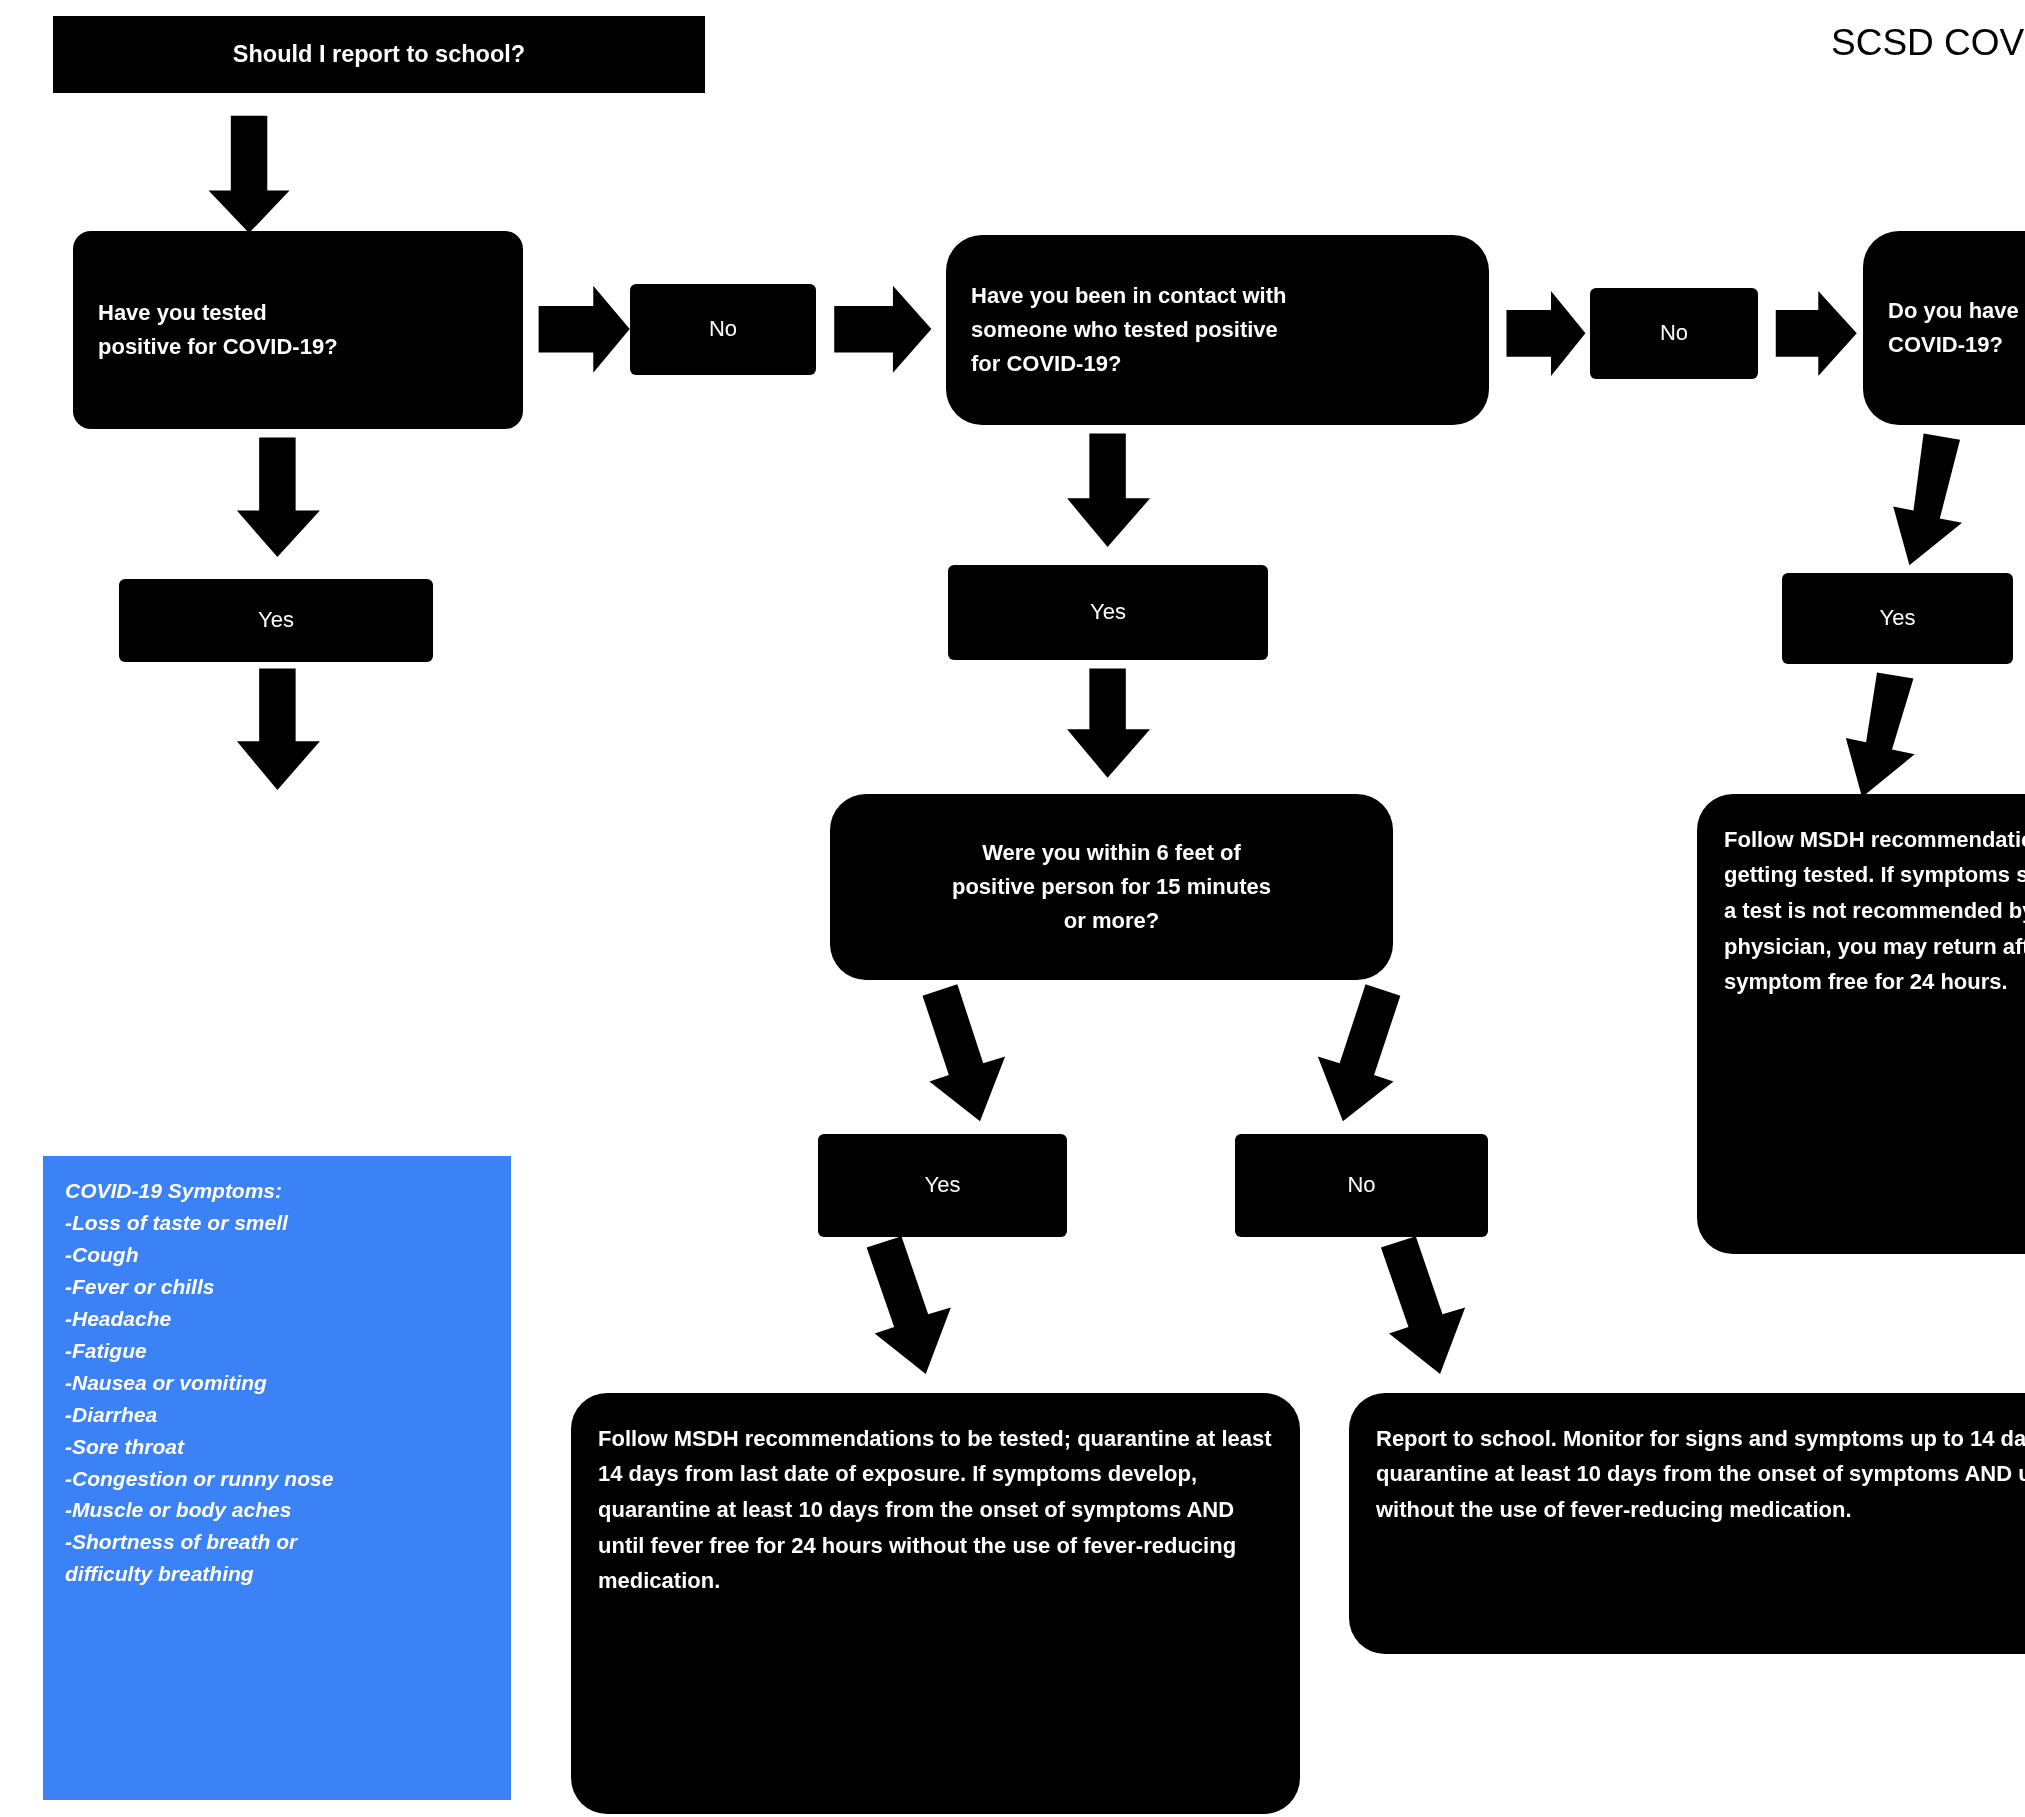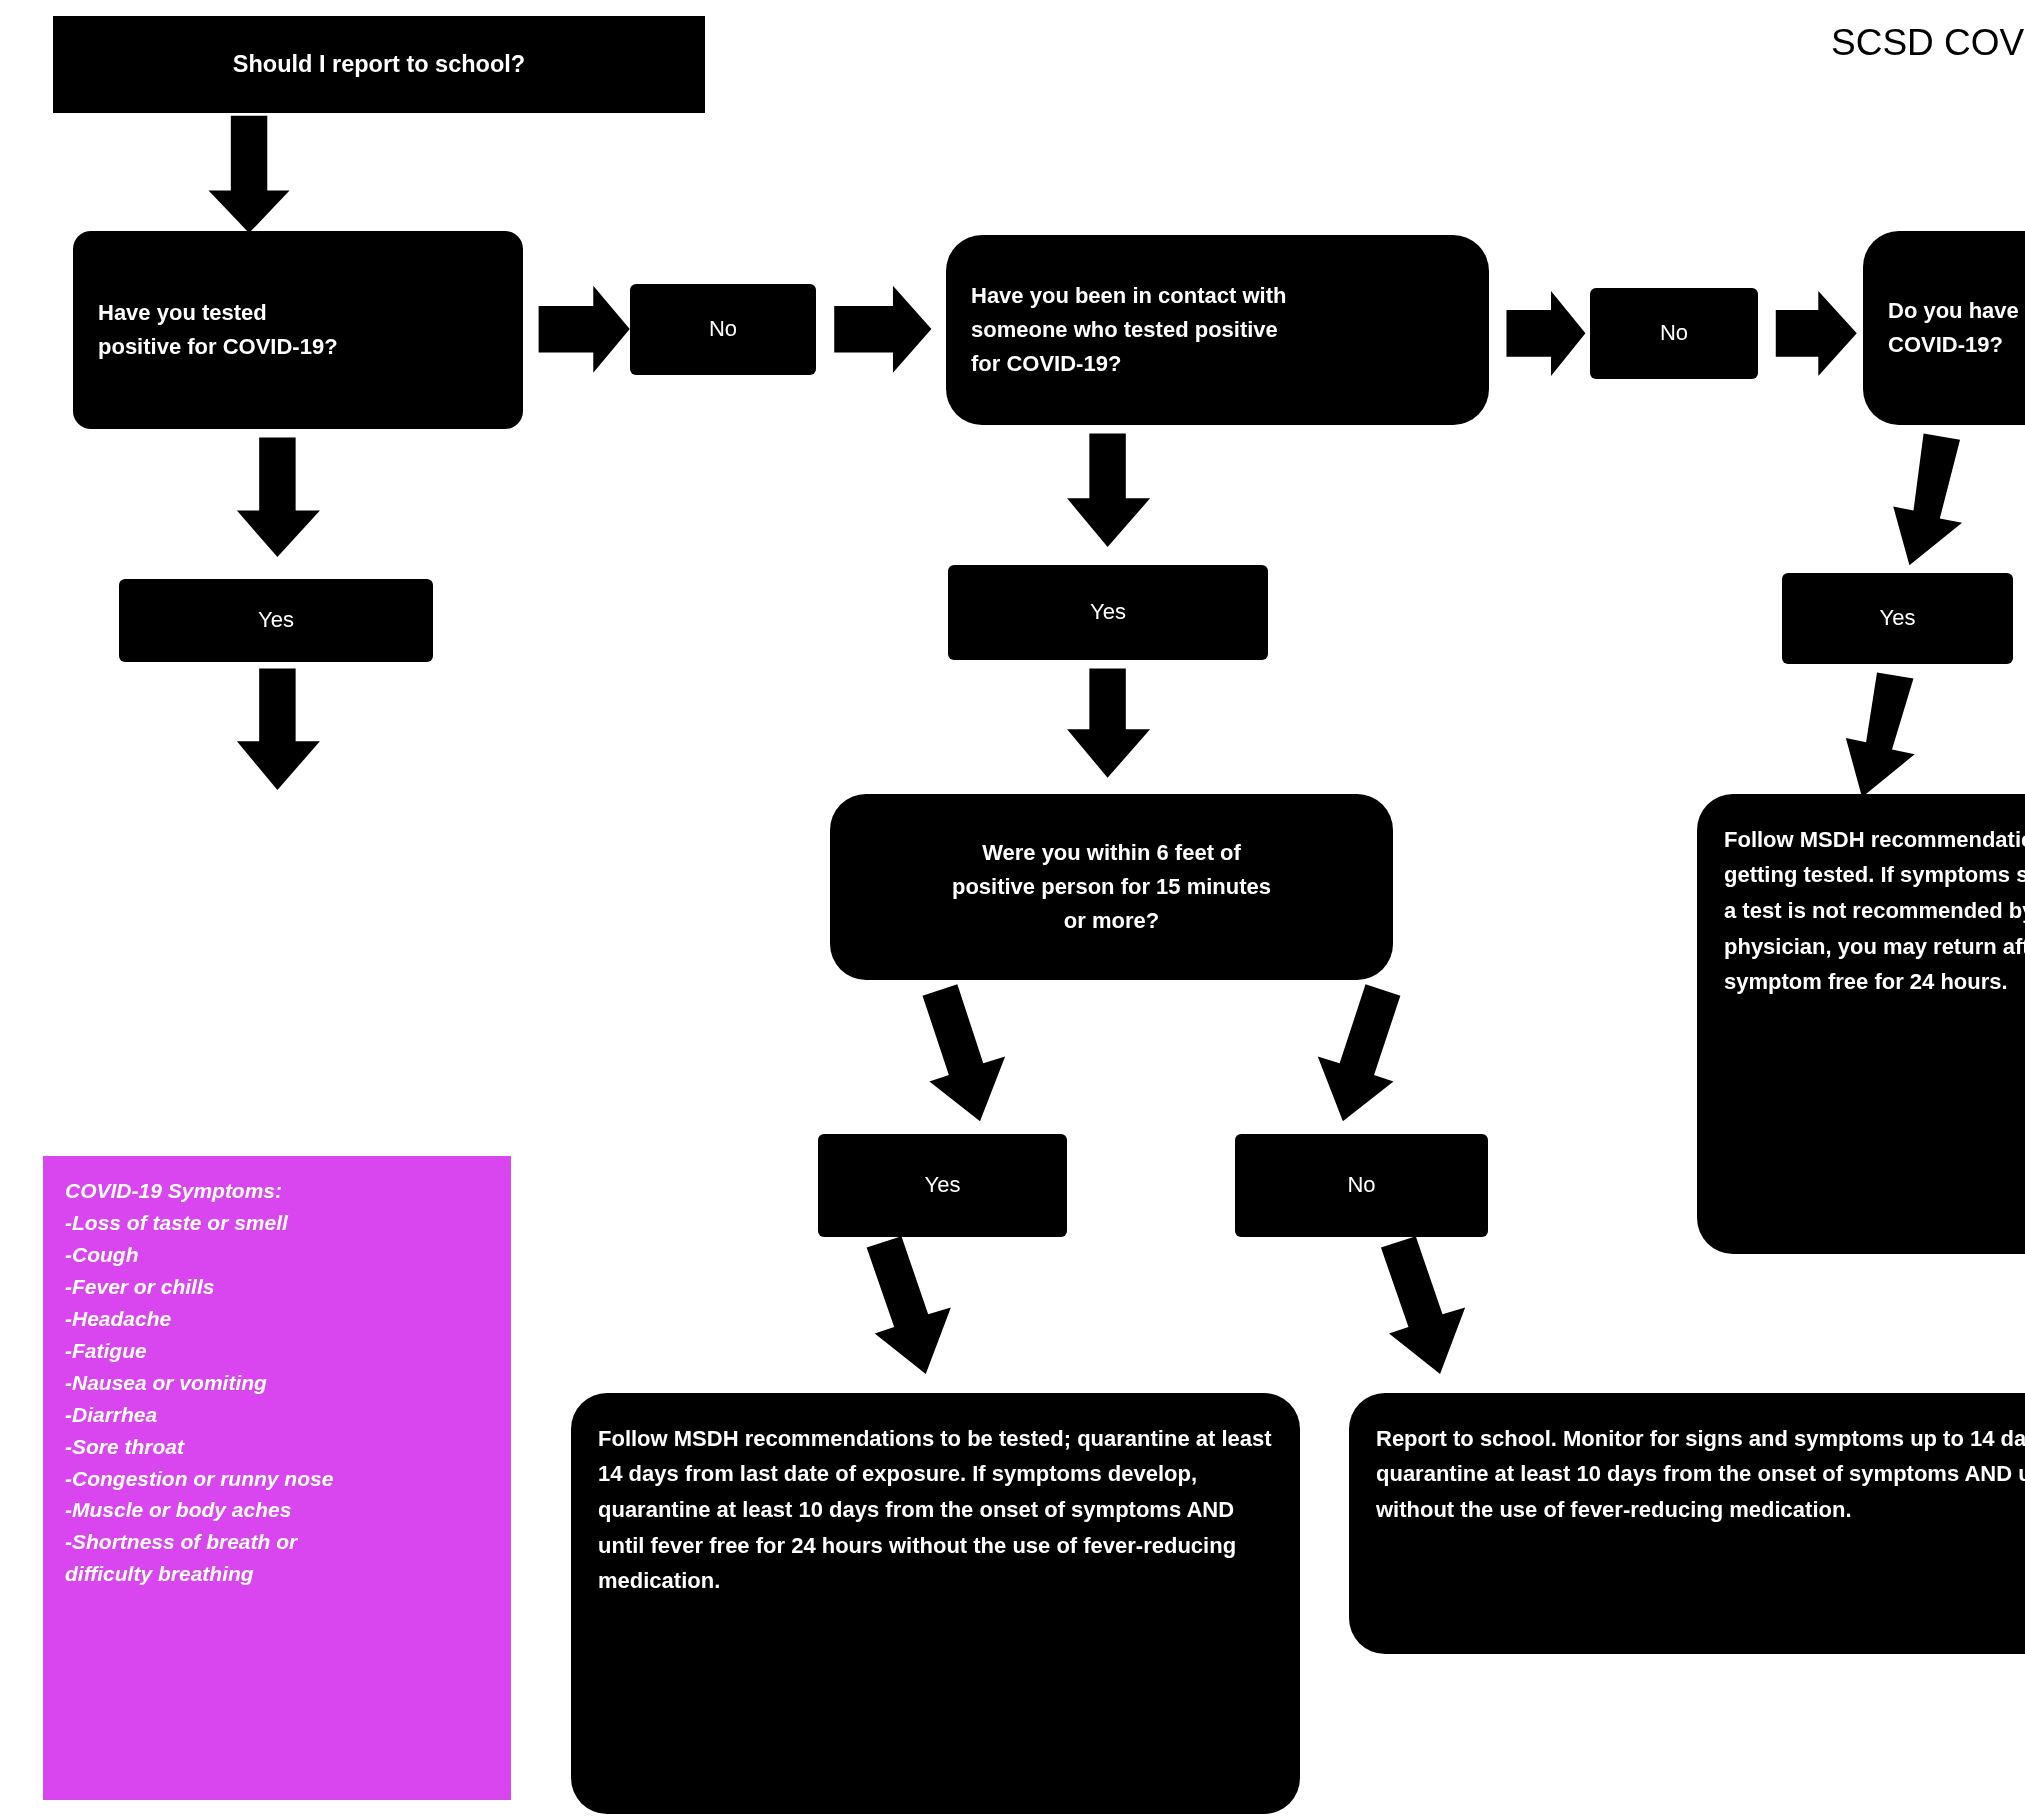--- a/index.html
+++ b/index.html
@@ -43,21 +43,21 @@
     font-weight:normal;
     font-size:37px;
     line-height:1;
     white-space:nowrap;
     font-family:"Liberation Sans", sans-serif;
   }
 
   
   .symptoms{
     position:absolute;
-    background:#d946ef;color:#ffffff;
+    background:#3b82f6;color:#ffffff;
     border-radius:0;
     box-sizing:border-box;
     padding:19.4px 22px 16px 22px;
   }
   .symptoms .line{
     font-style:italic;
     font-weight:bold;
     font-size:21px;
     line-height:1.52;
     white-space:nowrap;
@@ -66,21 +66,21 @@
   
   .arrows{position:absolute;left:0;top:0;width:2642px;height:1818px;pointer-events:none;}
 </style>
 </head>
 <body>
 
 <div class="stage">
 
   <div class="title" style="left:1831px;top:24px;">SCSD COVID-19 Decision Tree</div>
 
-  <div class="node r-none" style="left:53px;top:16px;width:652px;height:97px;justify-content:center;">
+  <div class="node r-none" style="left:53px;top:16px;width:652px;height:77px;justify-content:center;">
     <span class="txt t-hdr" style="text-align:center;font-weight:bold;">Should I report to school?</span>
   </div>
 
   <div class="node r-lg pad-q" style="left:73px;top:231px;width:450px;height:198px;border-radius:18px;">
     <span class="txt t-q" style="white-space:pre-line;">Have you tested
 positive for COVID-19?</span>
   </div>
 
   <div class="node r-sm" style="left:630px;top:284px;width:186px;height:91px;justify-content:center;">
     <span class="txt t-yn" style="font-weight:normal;">No</span>

